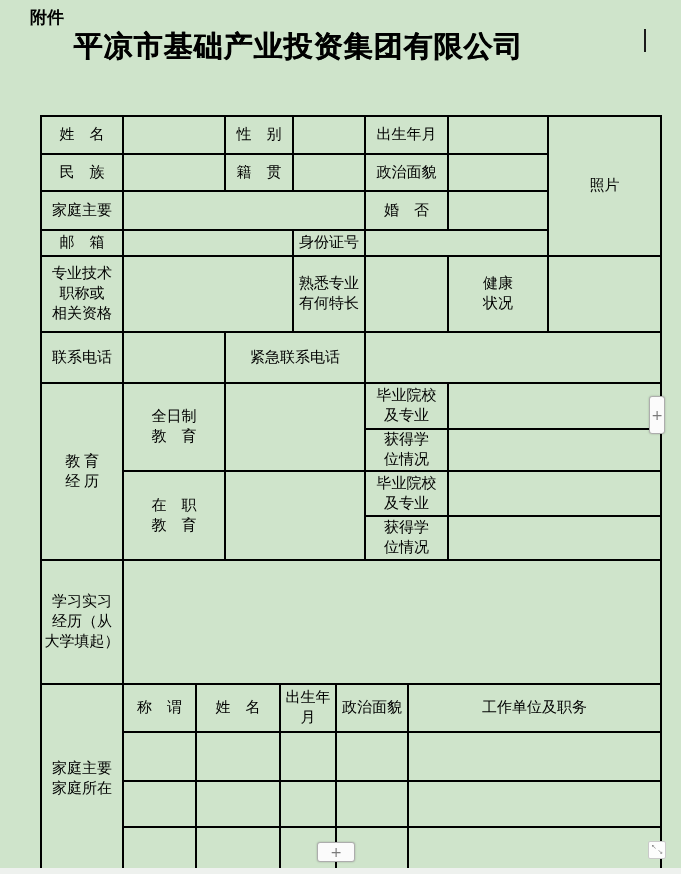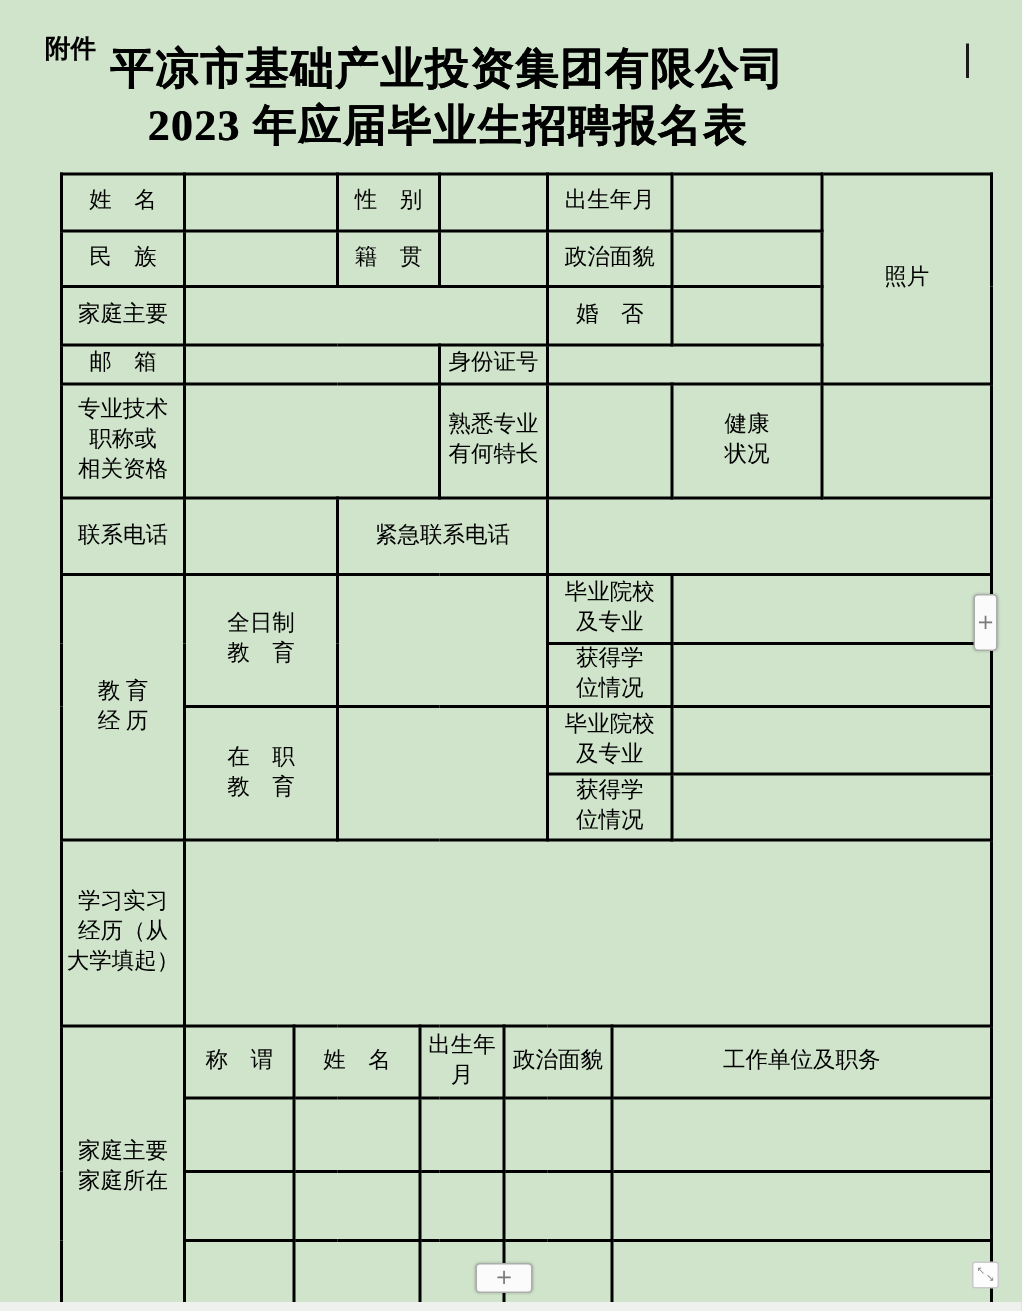--- a/index.html
+++ b/index.html
@@ -7,21 +7,21 @@
     width:681px;height:874px;
     background:#cfe4cb;
     position:relative;
     overflow:hidden;
     font-family:"Liberation Serif","DejaVu Serif",serif;
     color:#000;
   }
   .attachment{
     position:absolute;left:30px;top:6px;
     font-family:"Liberation Sans","DejaVu Sans",sans-serif;
-    font-size:17px;font-weight:bold;margin-top:15px;
+    font-size:17px;font-weight:bold;
   }
   .title-block{
     position:absolute;top:27px;left:0;width:597px;
     text-align:center;
   }
   .title-line{
     font-size:29px;font-weight:bold;letter-spacing:1px;
     line-height:38px;
     text-shadow:0.4px 0 0 #000;
   }
@@ -79,21 +79,20 @@
     background:#eef1ee;
   }
 </style>
 </head>
 <body>
 
 <div class="attachment">附件</div>
 
 <div class="title-block">
   <div class="title-line">平凉市基础产业投资集团有限公司</div>
-  <div class="title-line">2023 年应届毕业生招聘报名表</div>
 </div>
 
 <span class="text-cursor"></span>
 
 <table class="form">
   <colgroup>
     <col style="width:82px">
       <col style="width:73px">
       <col style="width:29px">
       <col style="width:55px">

